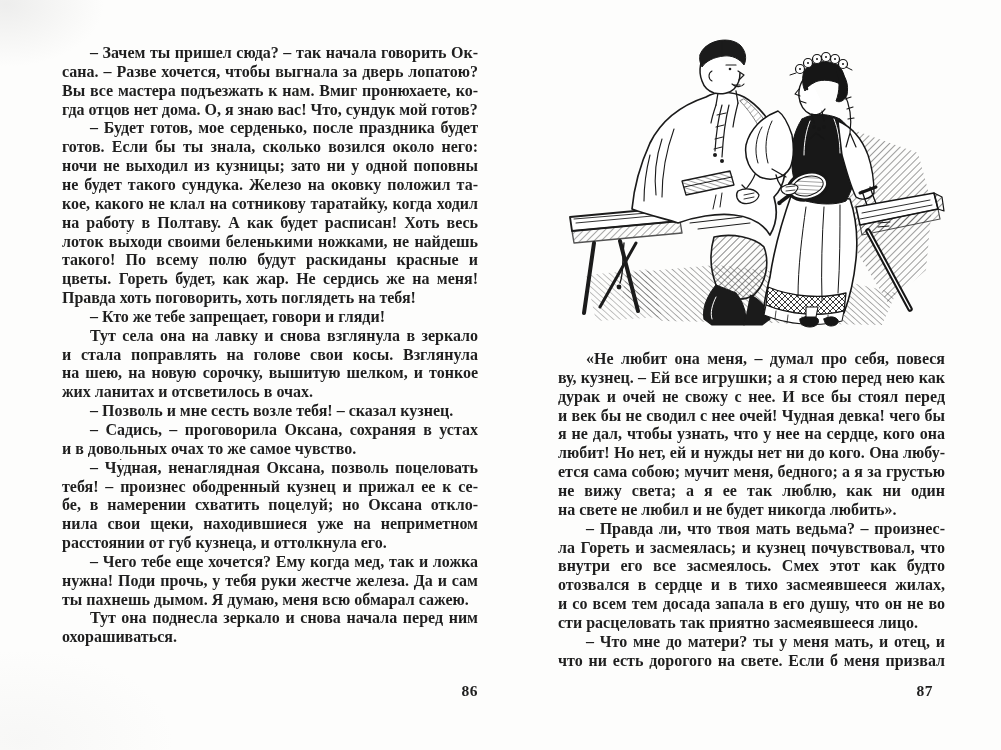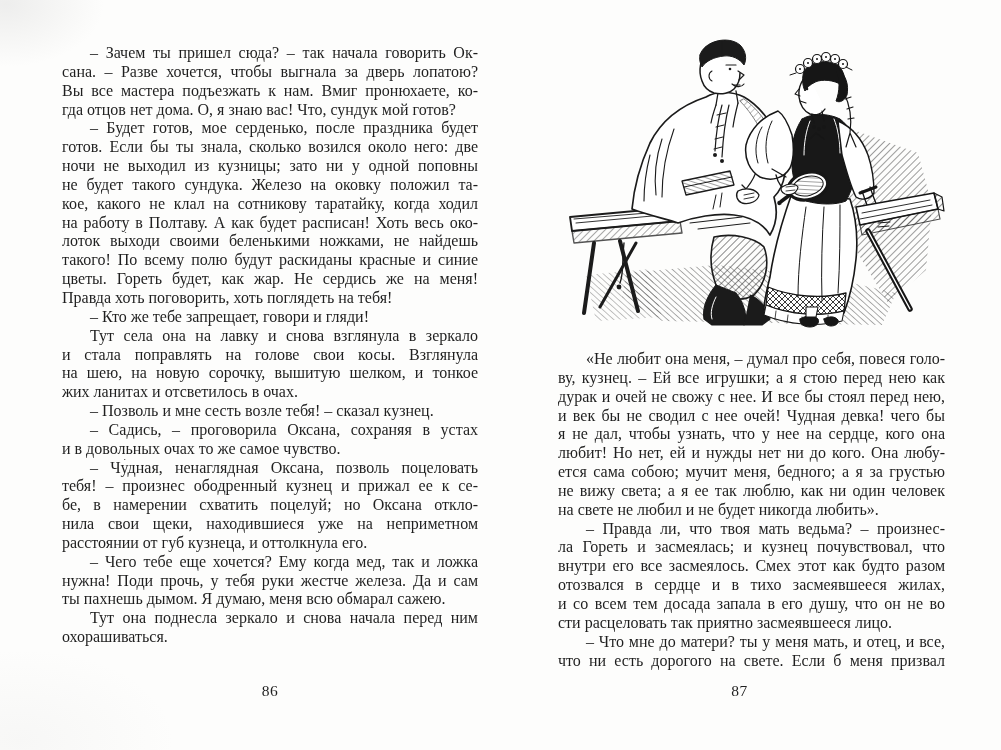--- a/index.html
+++ b/index.html
@@ -7,42 +7,42 @@
     width: 1001px; height: 750px;
     position: relative;
     overflow: hidden;
     background:
       radial-gradient(140px 90px at 6px 4px, rgba(175,175,175,0.20), transparent 70%),
       radial-gradient(220px 130px at 20px 740px, rgba(195,195,195,0.10), transparent 70%),
       #fdfdfc;
     font-family: "Liberation Serif", "DejaVu Serif", serif;
     color: #1f1f1f;
   }
-  .spread { position: absolute; inset: 0; }
+  .spread { position: absolute; inset: 0; font-weight: bold; }
   .text-col {
     position: absolute;
     font-size: 16px;
     line-height: 18.85px;
   }
   .left-col  { left: 62px;  top: 44px;  width: 416px; }
   .right-col { left: 558px; top: 350px; width: 387px; }
   .paragraph { margin: 0; }
   .line {
     text-align: justify;
     text-align-last: justify;
     max-height: 18.9px;
     overflow: hidden;
   }
   .line.first { padding-left: 28px; }
   .line.last  { text-align-last: left; }
   .page-number {
     position: absolute;
     top: 682px;
     font-size: 15.5px;
-    text-align: center;
+    text-align: right;
     letter-spacing: 0.5px;
   }
   .num-left  { left: 62px;  width: 416px; }
   .num-right { left: 546px; width: 387px; }
   figure.illustration {
     position: absolute;
     left: 566px; top: 34px;
     width: 384px; height: 304px;
     margin: 0;
   }

